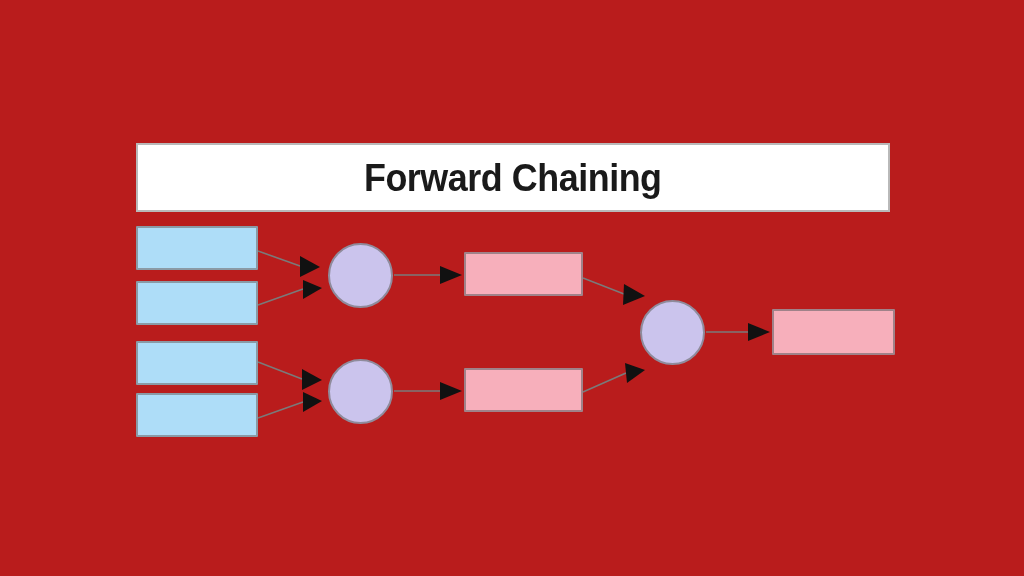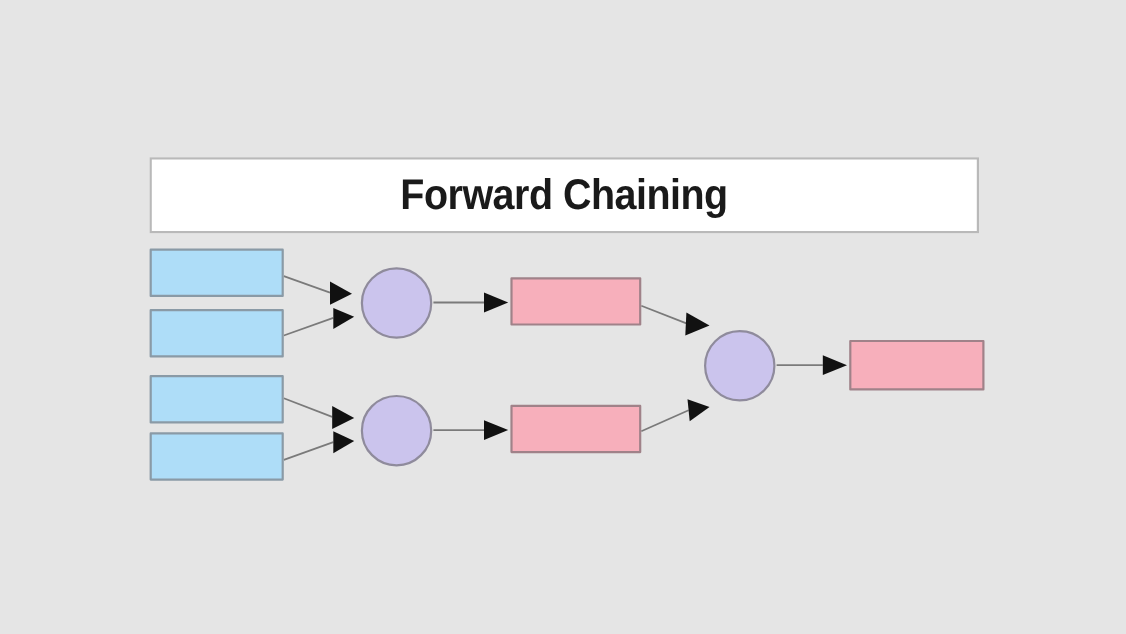--- a/index.html
+++ b/index.html
@@ -11,21 +11,21 @@
   body {
     width: 1024px;
     height: 576px;
     overflow: hidden;
     font-family: "Liberation Sans", sans-serif;
   }
   #canvas {
     position: relative;
     width: 1024px;
     height: 576px;
-    background: #e5e5e5;
+    background: #b91c1c;
   }
   
   #title-box {
     position: absolute;
     left: 136px;
     top: 143px;
     width: 754px;
     height: 69px;
     box-sizing: border-box;
     background: #ffffff;

